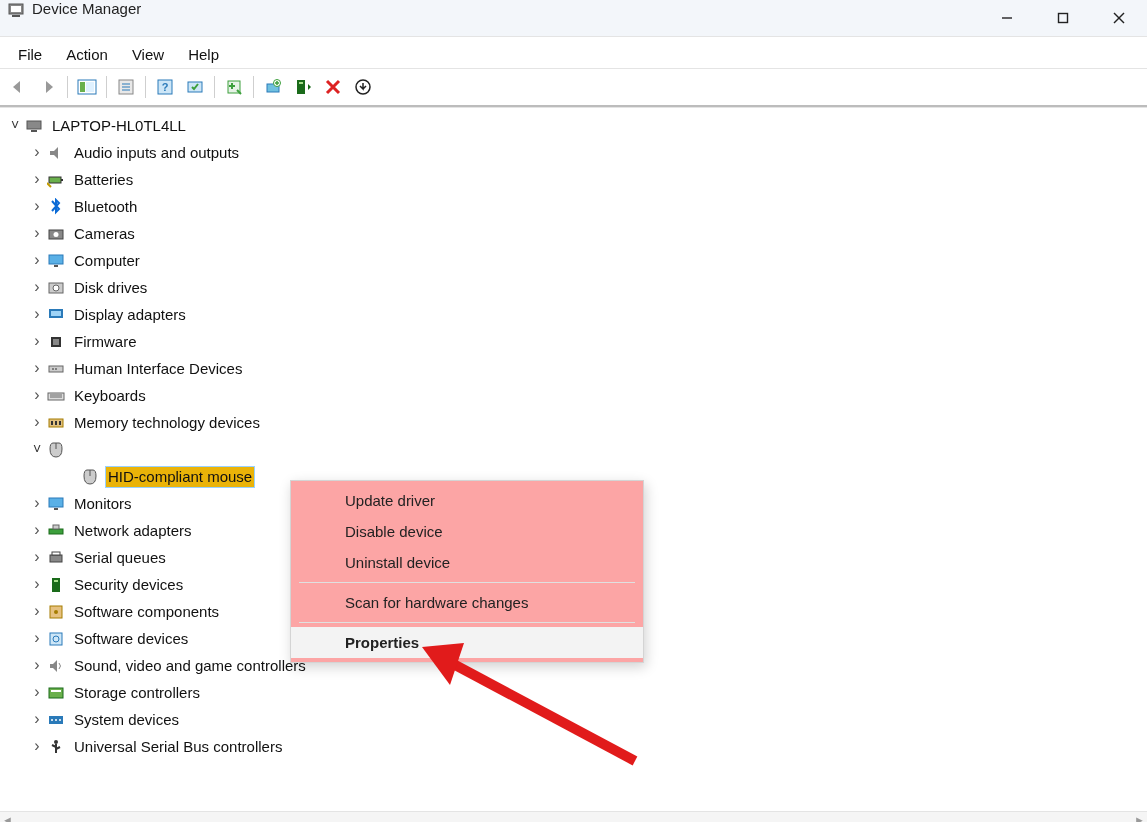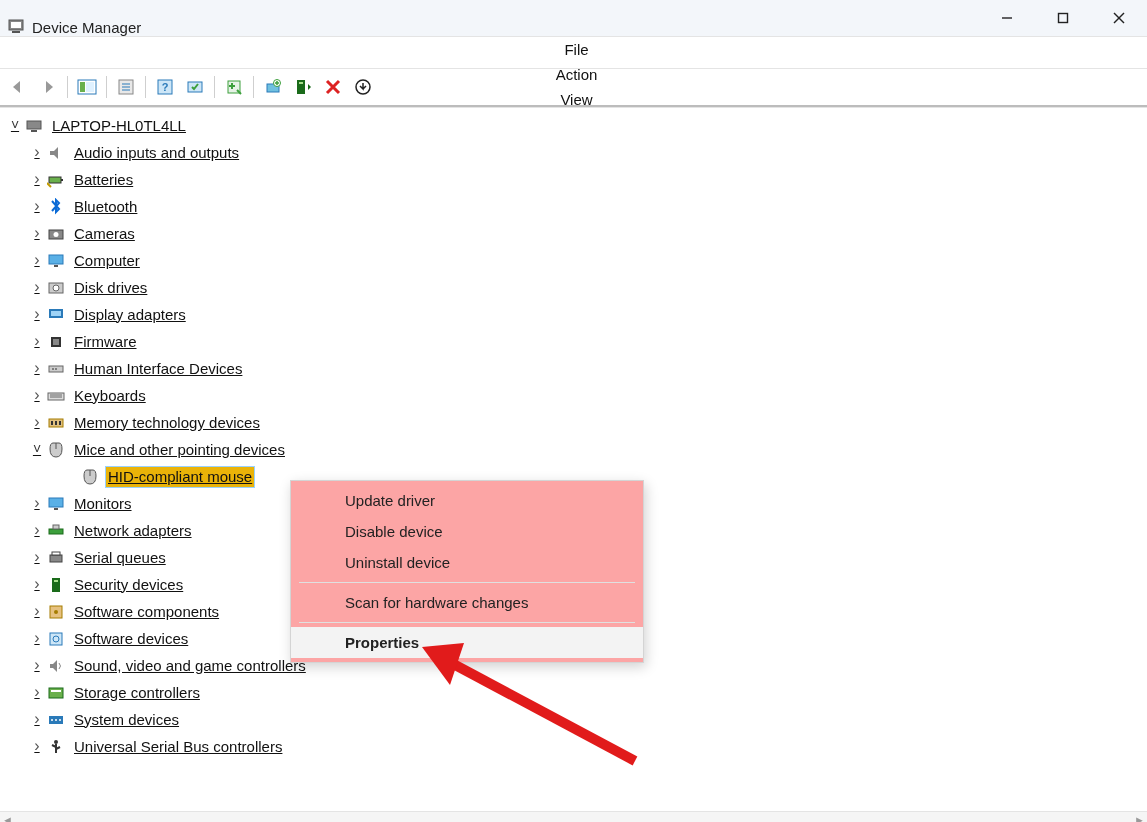--- a/index.html
+++ b/index.html
@@ -11,21 +11,21 @@
     color: #000;
     width: 1147px;
     height: 822px;
     overflow: hidden;
     position: relative;
   }
 
   
   .titlebar {
     display: flex;
-    align-items: flex-end;
+    align-items: flex-start;
     height: 36px;
     background: #f3f6fa;
     border-bottom: 1px solid #e4e4e4;
     padding-left: 6px;
   }
   .titlebar .app-icon {
     width: 20px;
     height: 20px;
     display: inline-flex;
     align-items: center;
@@ -47,24 +47,23 @@
     align-items: center;
     justify-content: center;
     font-size: 16px;
     color: #222;
   }
 
   
   .menubar {
     display: flex;
     height: 30px;
-    align-items: center;
+    align-items: flex-end;
     padding-left: 6px;
     border-bottom: 1px solid #ffffff;
-    flex-direction: column;
   }
   .menubar .menu-item {
     padding: 4px 12px;
     font-size: 15px;
     color: #111;
   }
 
   
   .toolbar {
     display: flex;
@@ -102,21 +101,20 @@
     font-size: 15px;
     color: #111;
     line-height: 18px;
   }
   .node {
     display: flex;
     align-items: center;
     height: 27px;
     white-space: nowrap;
     padding-left: 4px;
-    text-decoration: underline;
   }
   .node .chevron {
     width: 18px;
     text-align: center;
     color: #555;
     font-size: 11px;
     user-select: none;
   }
   .node .chev-down::before { content: "˅"; font-size: 14px; color:#333; }
   .node .chev-right::before { content: "›"; font-size: 16px; color:#555; }
@@ -433,21 +431,20 @@
         <span class="label">Memory technology devices</span>
       </div>
       <div class="node indent-1">
         <span class="chevron chev-down"></span>
         <span class="icon">
           <svg width="18" height="18" viewBox="0 0 18 18">
             <path d="M6 2 Q3 2 3 8 Q3 16 9 16 Q15 16 15 8 Q15 2 12 2 Z" fill="#ccc" stroke="#555"></path>
             <line x1="9" y1="2" x2="9" y2="8" stroke="#555"></line>
           </svg>
         </span>
-        <span class="label">Mice and other pointing devices</span>
       </div>
       <div class="node indent-2 selected">
         <span class="chevron "></span>
         <span class="icon">
           <svg width="18" height="18" viewBox="0 0 18 18">
             <path d="M6 2 Q3 2 3 8 Q3 16 9 16 Q15 16 15 8 Q15 2 12 2 Z" fill="#ccc" stroke="#555"></path>
             <line x1="9" y1="2" x2="9" y2="8" stroke="#555"></line>
           </svg>
         </span>
         <span class="label">HID-compliant mouse</span>

